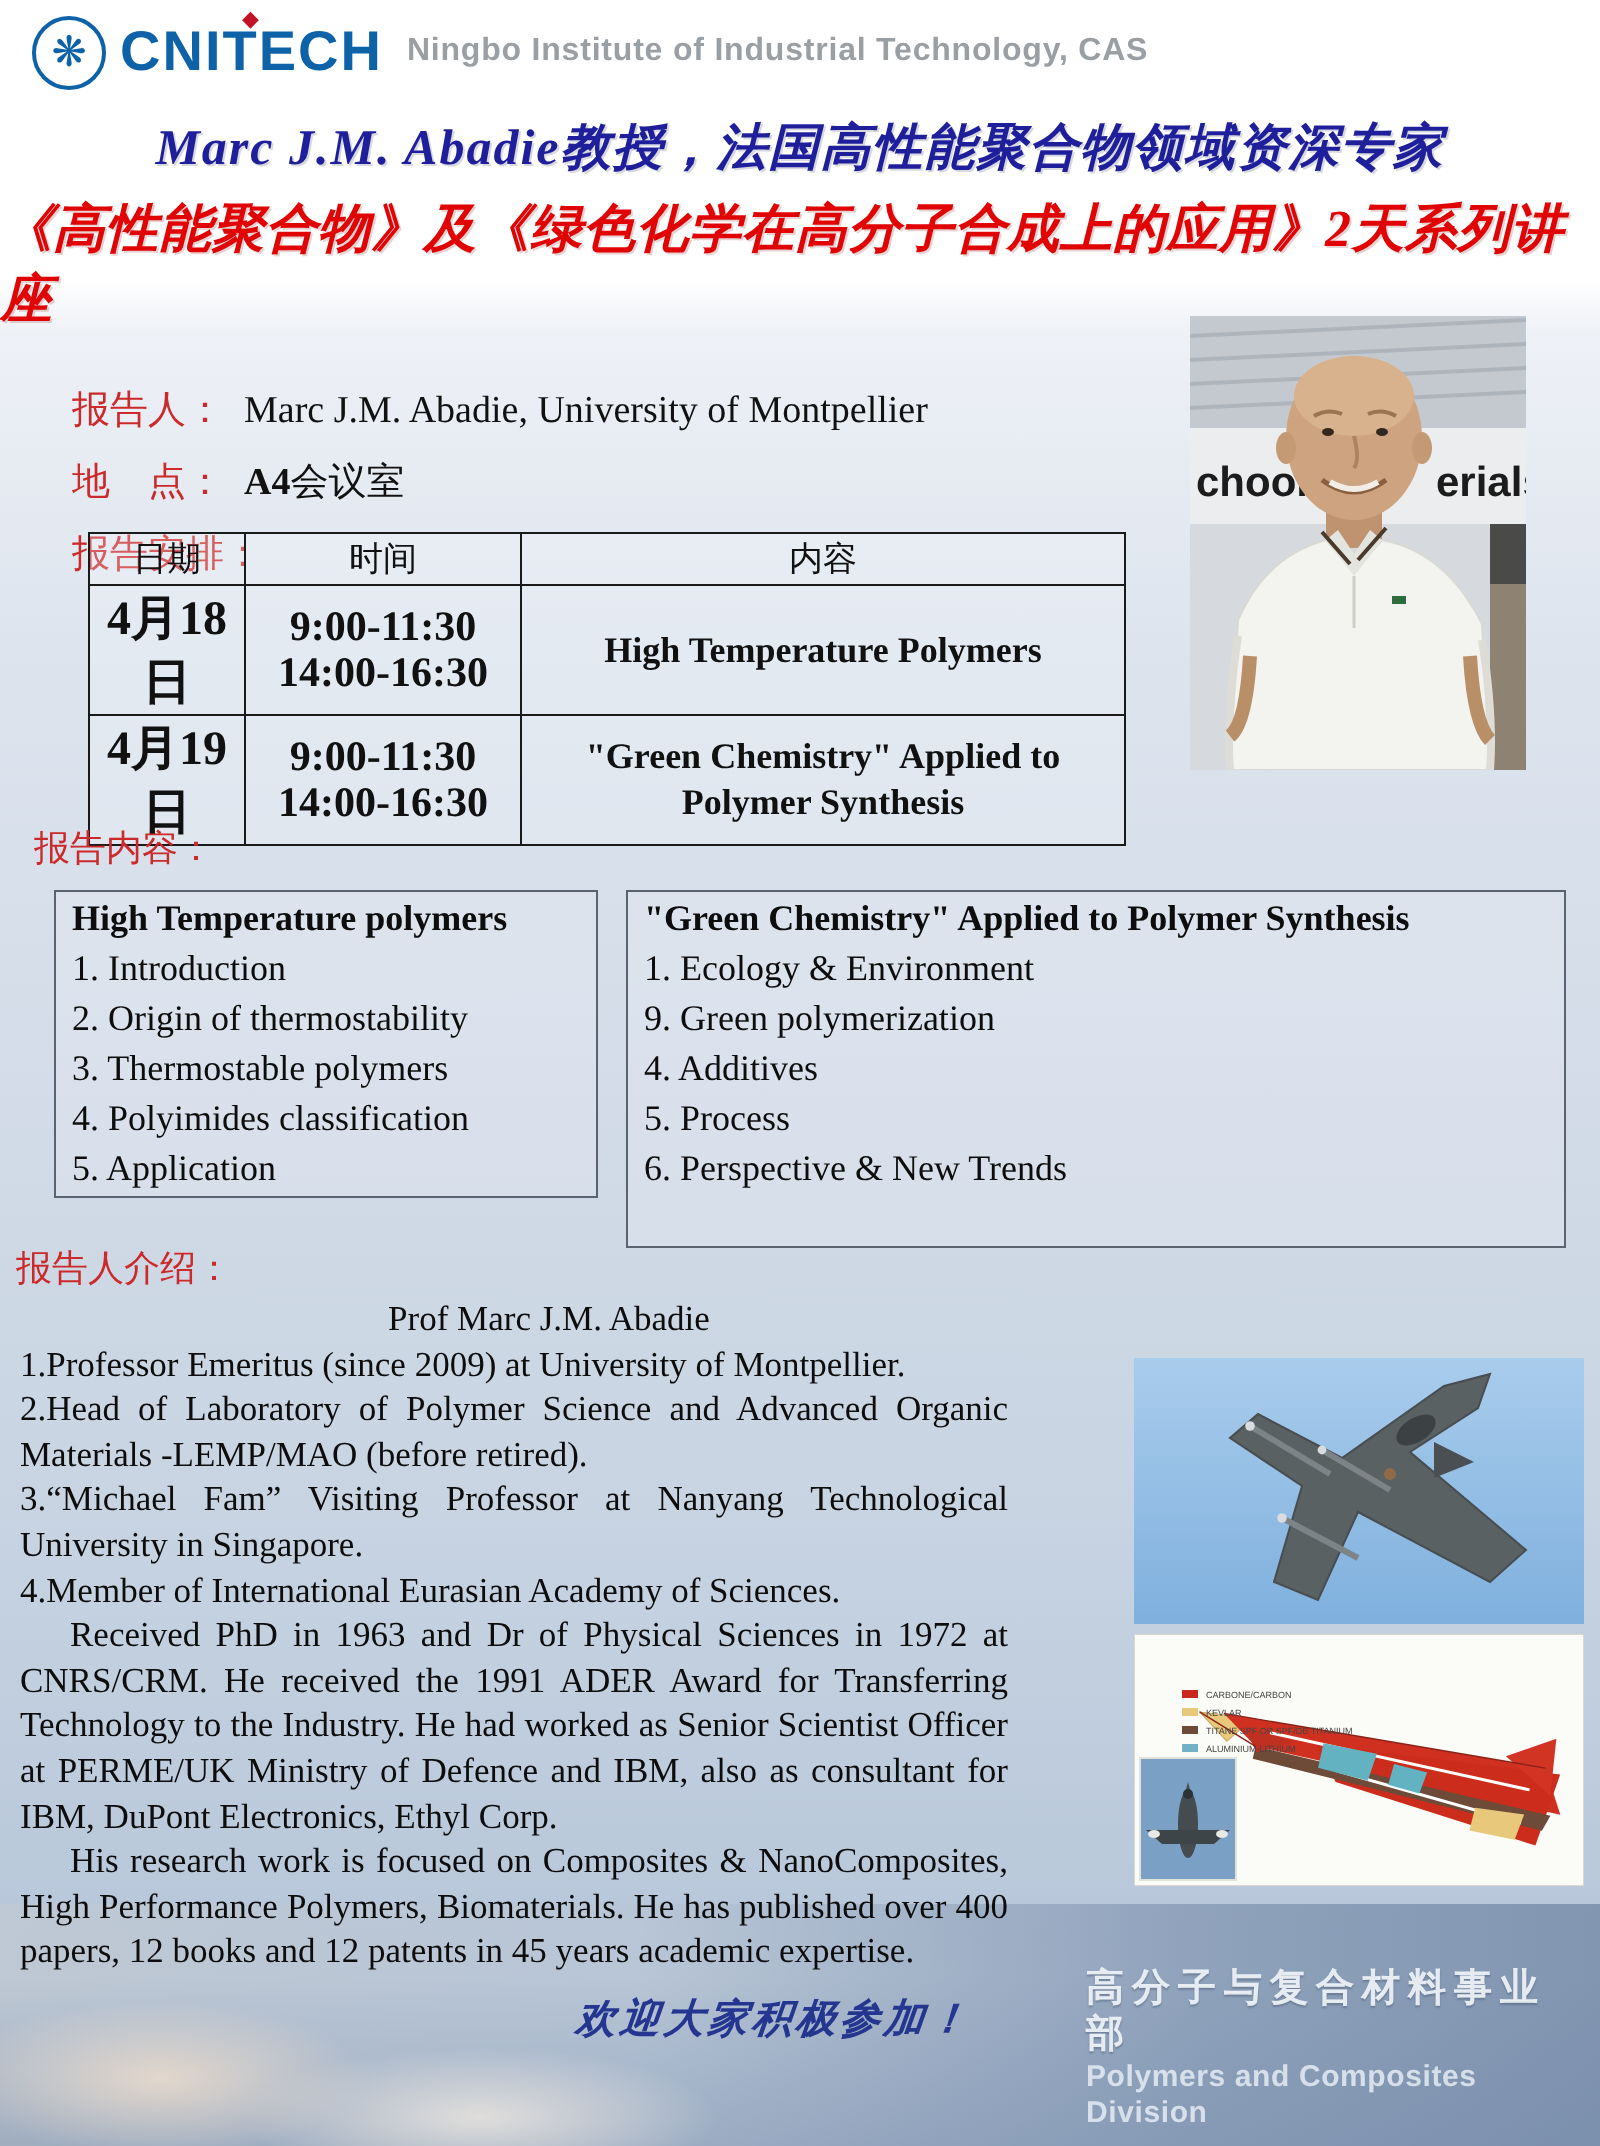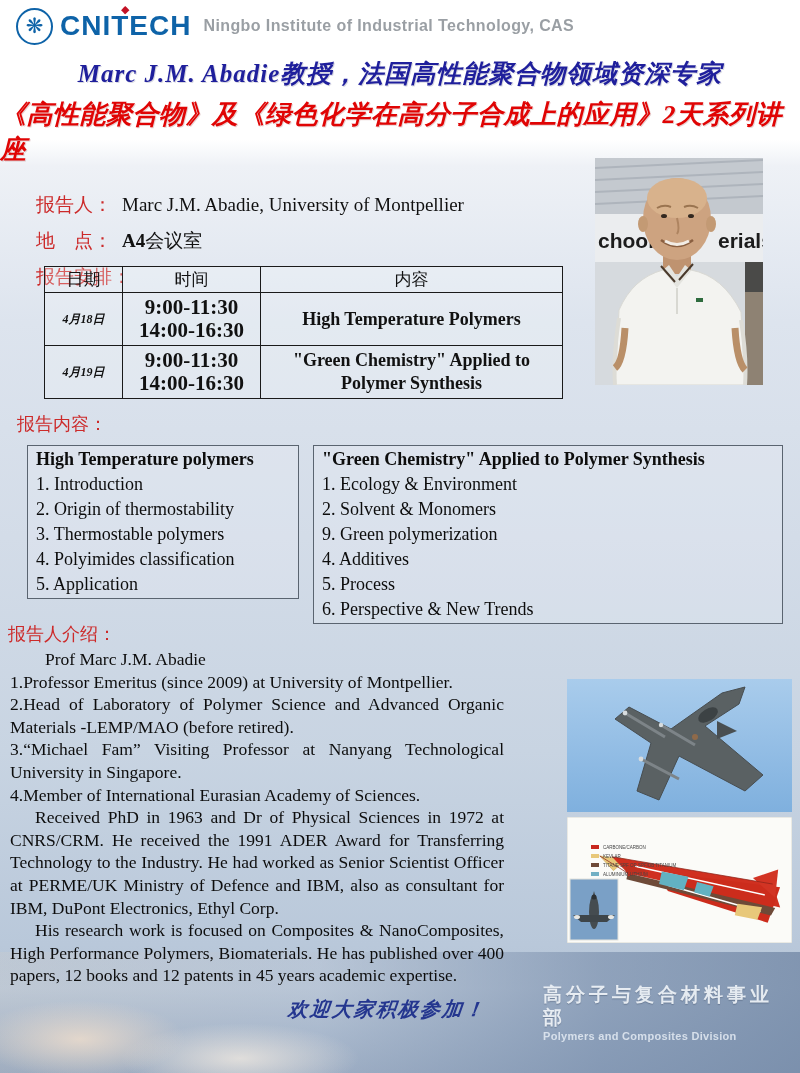--- a/index.html
+++ b/index.html
@@ -38,57 +38,57 @@
   .info-value { color:#111; }
   .bold { font-weight:bold; }
   
   .schedule { position:absolute; left:44px; top:266px; border-collapse:collapse;
               background:rgba(248,250,253,0.25); }
   .schedule th,.schedule td { border:1.5px solid #1a1a1a; text-align:center;
               vertical-align:middle; color:#111; padding:0 4px; }
   .schedule th { font-size:17px; font-weight:normal; height:26px; }
   .schedule td { height:53px; }
   .col-date { width:78px; } .col-time { width:138px; } .col-content { width:302px; }
-  .date-cell { font-size:12px; font-weight:bold;font-style:italic; }
+  .date-cell { font-size:24px; font-weight:bold; }
   .time-cell { font-size:21px; font-weight:bold; line-height:23px; }
   .content-cell { font-size:18px; font-weight:bold; line-height:23px; }
   
   .section-label { position:absolute; color:#cc2a2a; font-size:18px;text-align:right; }
   
   .lecture-box { position:absolute; border:1px solid #5a6470;
                  background:rgba(250,252,255,0.18); padding:1px 8px 2px 8px;
                  font-size:18px; line-height:25px; color:#0d0d0d; }
   .lecture-box .box-title { font-weight:bold; }
   .lecture-box ul { list-style:none; }
   .box1 { left:27px; top:445px; width:272px; height:154px; }
   .box2 { left:313px; top:445px; width:470px; height:179px; }
   
   .bio { position:absolute; left:10px; top:648px; width:494px; font-size:17.5px;
          line-height:22.6px; color:#0d0d0d; text-align:justify; z-index:2; }
-  .bio-name { text-indent:35px; text-align:left; }
+  .bio-name { text-indent:35px; text-align:center; }
   .bio-para { text-indent:25px; }
   
   .prof-photo { position:absolute; left:595px; top:158px; width:168px; height:227px; }
   .jet-photo { position:absolute; left:567px; top:679px; width:225px; height:133px; }
   .jet-diagram { position:absolute; left:567px; top:817px; width:225px; height:126px; }
   
   .bottom-strip { position:absolute; left:0; top:952px; width:800px; height:121px; z-index:1;
     background:
       radial-gradient(ellipse 150px 55px at 10% 72%, rgba(236,220,204,0.85), rgba(236,220,204,0) 70%),
       radial-gradient(ellipse 170px 50px at 30% 88%, rgba(244,236,226,0.75), rgba(244,236,226,0) 70%),
       linear-gradient(90deg, rgba(210,205,200,0.25) 0%, rgba(185,195,210,0.35) 40%, rgba(130,150,178,0.75) 75%, rgba(120,141,170,0.85) 100%),
       linear-gradient(180deg, rgba(200,212,226,0) 0%, rgba(186,200,217,0.65) 30%, rgba(162,180,203,0.95) 65%, #8fa3bd 100%); }
   .welcome { position:absolute; left:288px; top:996px; z-index:3;
              font-size:20px; font-weight:bold; font-style:italic; color:#24368f;
              letter-spacing:2px; transform:skewX(-6deg); }
   .division { position:absolute; left:543px; top:984px; width:250px; z-index:3;
               font-family:"Liberation Sans","DejaVu Sans",sans-serif; line-height:1.2; }
   .division-cn { font-size:19px; font-weight:bold; letter-spacing:4px;
                  color:rgba(240,244,249,0.92); text-shadow:0 1px 1px rgba(60,75,100,0.4); }
-  .division-en { font-size:11px; font-weight:bold; letter-spacing:0.3px;
+  .division-en { font-size:15px; font-weight:bold; letter-spacing:0.3px;
                  color:rgba(228,235,243,0.85); }
 </style>
 </head>
 <body>
 
 <div class="poster">
 
   <div class="header">
     <div class="logo-circle">❋</div>
     <div class="logo-word-wrap">
@@ -186,21 +186,20 @@
       <li>2. Origin of thermostability</li>
       <li>3. Thermostable polymers</li>
       <li>4. Polyimides classification</li>
       <li>5. Application</li>
     </ul>
   </div>
   <div class="lecture-box box2">
     <div class="box-title">"Green Chemistry" Applied to Polymer Synthesis</div>
     <ul>
       <li>1. Ecology &amp; Environment</li>
-      <li>2. Solvent &amp; Monomers</li>
       <li>9. Green polymerization</li>
       <li>4. Additives</li>
       <li>5. Process</li>
       <li>6. Perspective &amp; New Trends</li>
     </ul>
   </div>
 
   <div class="section-label" style="left:8px; top:622px;">报告人介绍：</div>
 
   <div class="bio">

